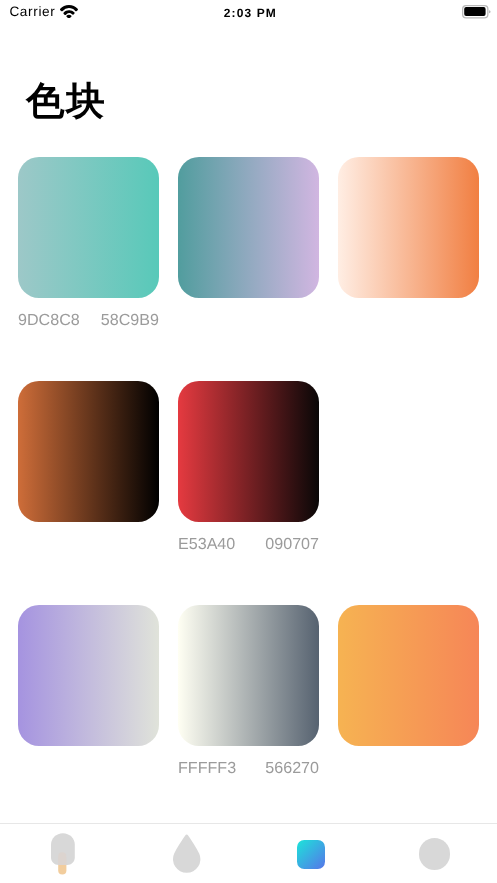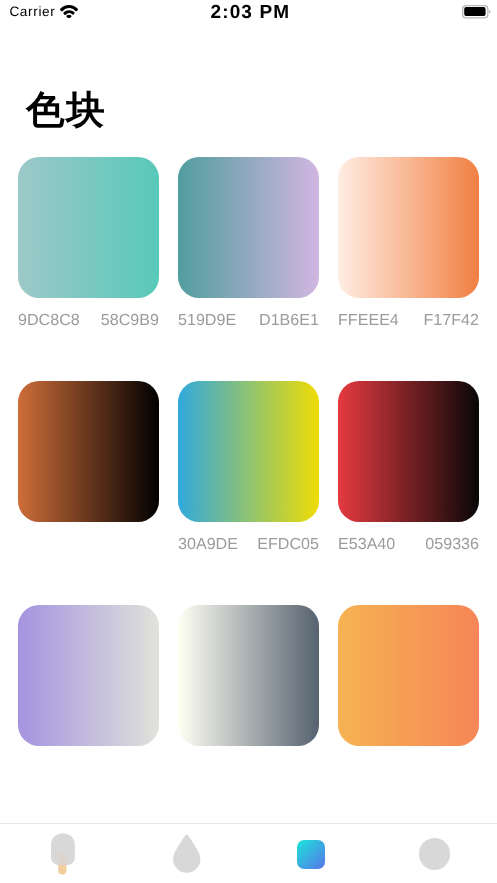--- a/index.html
+++ b/index.html
@@ -16,28 +16,28 @@
   
   .statusbar { position: absolute; top: 0; left: 0; width: 462px; height: 23px; }
   .sb-carrier {
     position: absolute; left: 9.4px; top: 5.3px;
     font-size: 13.6px; font-weight: 400; color: #000;
     letter-spacing: 0.65px; line-height: 14px;
   }
   .sb-wifi { position: absolute; left: 60.1px; top: 5.1px; width: 17.9px; height: 12.9px; }
   .sb-time {
     position: absolute; left: 1.3px; top: 6.3px; width: 497px; text-align: center;
-    font-size: 19px; font-weight: 700; color: #000; line-height: 14px;
+    font-size: 12px; font-weight: 700; color: #000; line-height: 14px;
     letter-spacing: 1.1px; text-indent: 1.1px;
   }
   .sb-batt { position: absolute; left: 461.5px; top: 5.4px; width: 29px; height: 14.5px; }
 
   
   .page-title {
-    position: absolute; left: 25.9px; top: 87px;
+    position: absolute; left: 25.9px; top: 78px;
     font-size: 38.6px; font-weight: 700; color: #000;
     line-height: 48px; letter-spacing: 1.9px;
   }
 
   
   .grid { position: absolute; left: 18px; top: 157px; width: 460px; }
   .row { display: flex; gap: 19px; margin-bottom: 51.4px; }
   .cell { width: 141px; }
   .swatch { width: 141px; height: 141px; border-radius: 21px; }
   .caption {
@@ -92,60 +92,49 @@
     <div class="row">
       <div class="cell">
         <div class="swatch" style="background: linear-gradient(90deg, rgb(157, 200, 200) 0%, rgb(88, 201, 185) 100%);"></div>
         <div class="caption">
           <span>9DC8C8</span>
           <span>58C9B9</span>
         </div>
       </div>
       <div class="cell">
         <div class="swatch" style="background: linear-gradient(90deg, rgb(81, 157, 158) 0%, rgb(209, 182, 225) 100%);"></div>
-        <div class="caption">
-          <span>519D9E</span>
-          <span>D1B6E1</span>
-        </div>
       </div>
       <div class="cell">
         <div class="swatch" style="background: linear-gradient(90deg, rgb(255, 238, 228) 0%, rgb(241, 127, 66) 100%);"></div>
-        <div class="caption">
-          <span>FFEEE4</span>
-          <span>F17F42</span>
-        </div>
       </div>
     </div>
 
     <div class="row">
       <div class="cell">
         <div class="swatch" style="background: linear-gradient(90deg, rgb(206, 109, 57) 0%, rgb(0, 0, 0) 100%);"></div>
       </div>
       <div class="cell">
-        <div class="swatch" style="background: linear-gradient(90deg, rgb(48, 169, 222) 0%, rgb(239, 220, 5) 100%);"></div>
-        <div class="caption">
-          <span>30A9DE</span>
-          <span>EFDC05</span>
-        </div>
-      </div>
-      <div class="cell">
         <div class="swatch" style="background: linear-gradient(90deg, rgb(229, 58, 64) 0%, rgb(9, 7, 7) 100%);"></div>
         <div class="caption">
           <span>E53A40</span>
-          <span>059336</span>
+          <span>090707</span>
         </div>
       </div>
     </div>
 
     <div class="row">
       <div class="cell">
         <div class="swatch" style="background: linear-gradient(90deg, rgb(165, 147, 224) 0%, rgb(224, 227, 218) 100%);"></div>
       </div>
       <div class="cell">
         <div class="swatch" style="background: linear-gradient(90deg, rgb(255, 255, 243) 0%, rgb(86, 98, 112) 100%);"></div>
+        <div class="caption">
+          <span>FFFFF3</span>
+          <span>566270</span>
+        </div>
       </div>
       <div class="cell">
         <div class="swatch" style="background: linear-gradient(90deg, rgb(246, 179, 82) 0%, rgb(246, 134, 87) 100%);"></div>
       </div>
     </div>
 
   </div>
 
   <div class="tabbar">
     <div class="tab">

